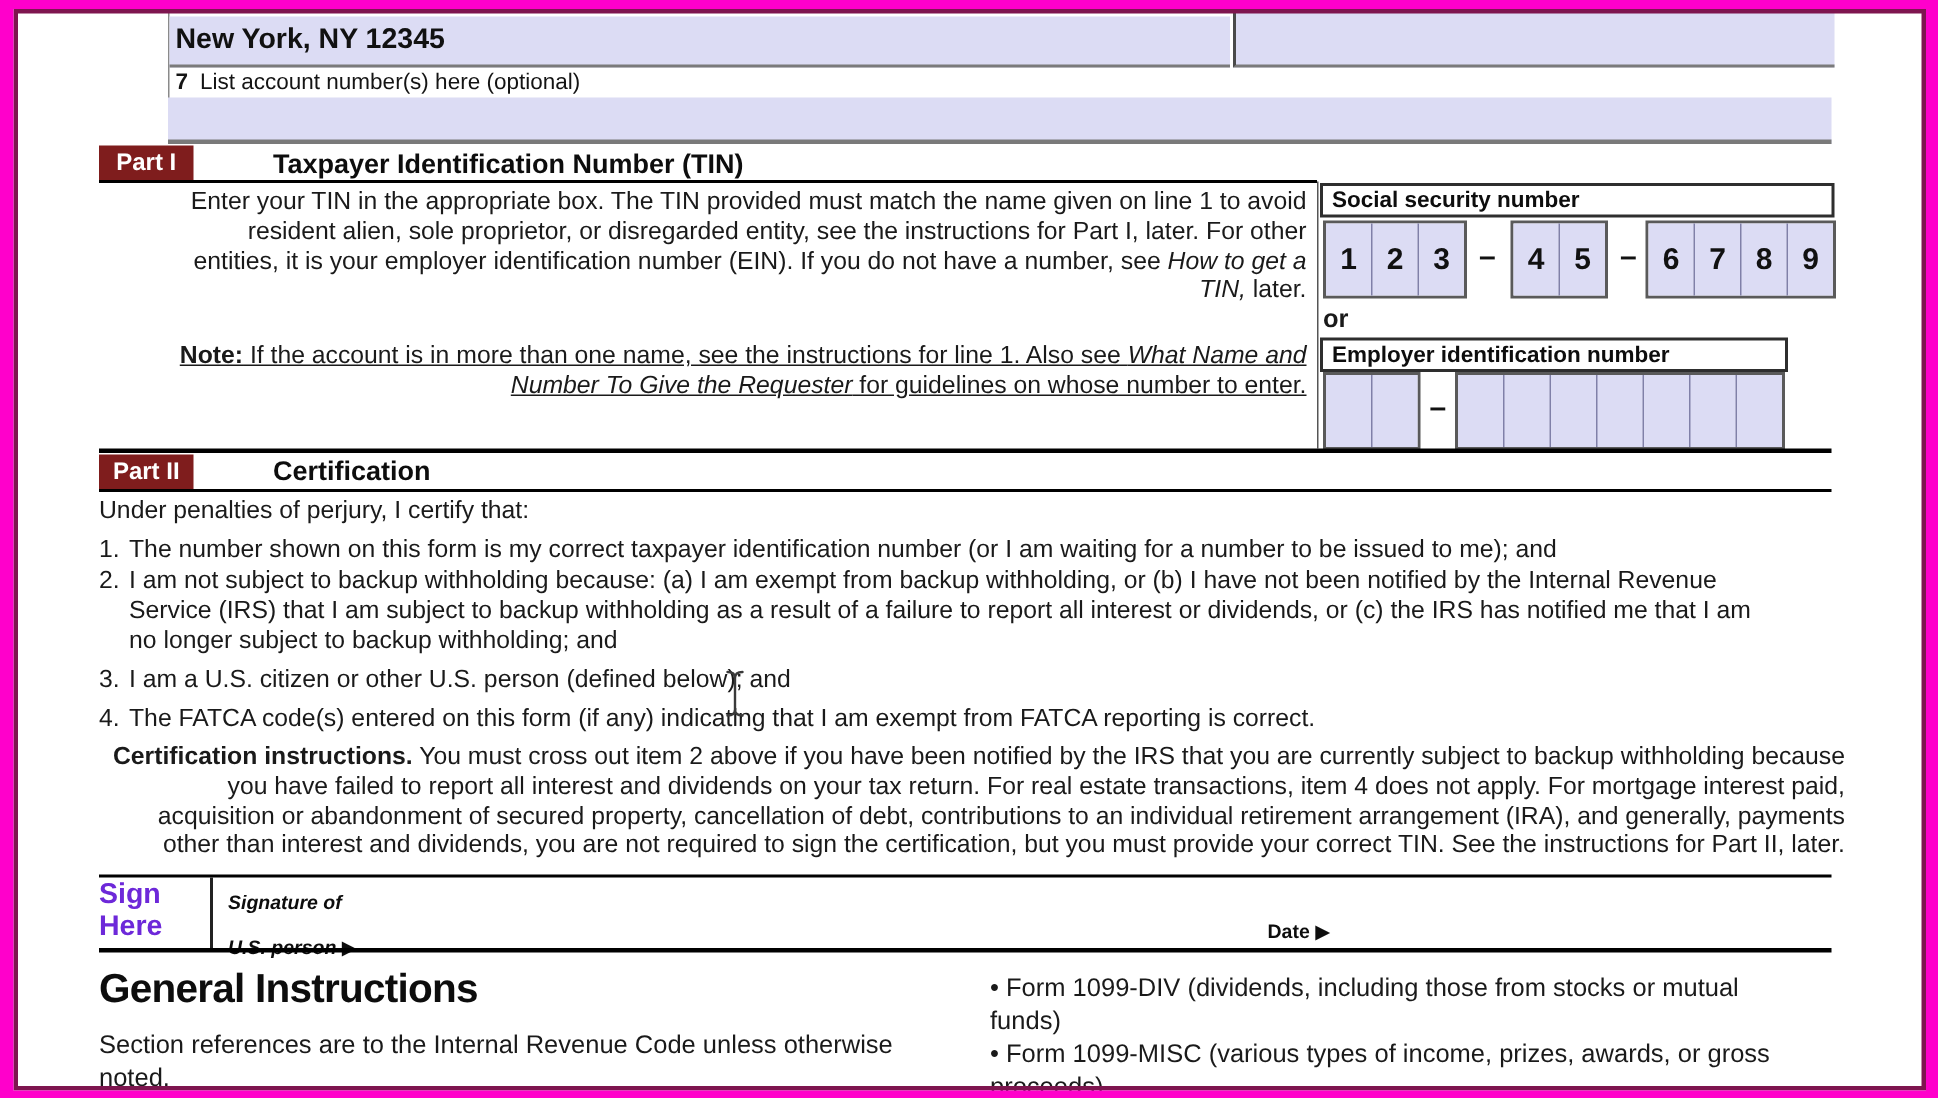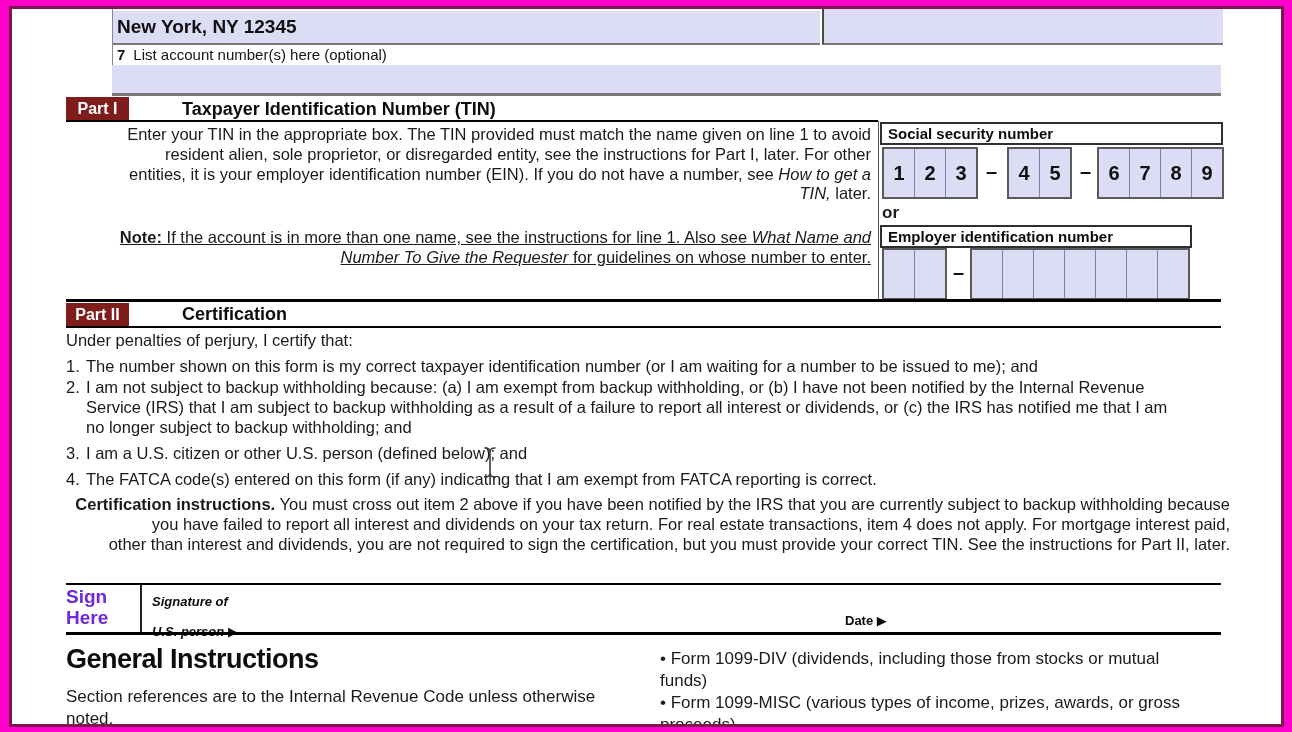--- a/index.html
+++ b/index.html
@@ -167,20 +167,21 @@
   <div class="cert-item" style="top:469px;">
     <span class="num">4.</span>
     <div>
         <div class="ln">The FATCA code(s) entered on this form (if any) indicating that I am exempt from FATCA reporting is correct.</div>
       </div>
   </div>
 
   <div class="abs body-text" style="left:70px;top:495px;width:1160px;">
     <div class="ln"><span class="bold">Certification instructions.</span><span> You must cross out item 2 above if you have been notified by the IRS that you are currently subject to backup withholding because</span></div>
     <div class="ln">you have failed to report all interest and dividends on your tax return. For real estate transactions, item 4 does not apply. For mortgage interest paid,</div>
+    <div class="ln">acquisition or abandonment of secured property, cancellation of debt, contributions to an individual retirement arrangement (IRA), and generally, payments</div>
     <div class="ln">other than interest and dividends, you are not required to sign the certification, but you must provide your correct TIN. See the instructions for Part II, later.</div>
   </div>
 
   <div class="abs hrule" style="left:66px;top:583px;width:1155px;height:2px;"></div>
   <div class="abs sign-word" style="left:66px;top:586px;">
     <div>Sign</div>
     <div>Here</div>
   </div>
   <div class="abs" style="left:140px;top:585px;width:2px;height:47px;background:#222;"></div>
   <div class="abs sig-small" style="left:152px;top:594px;font-style:italic;">

